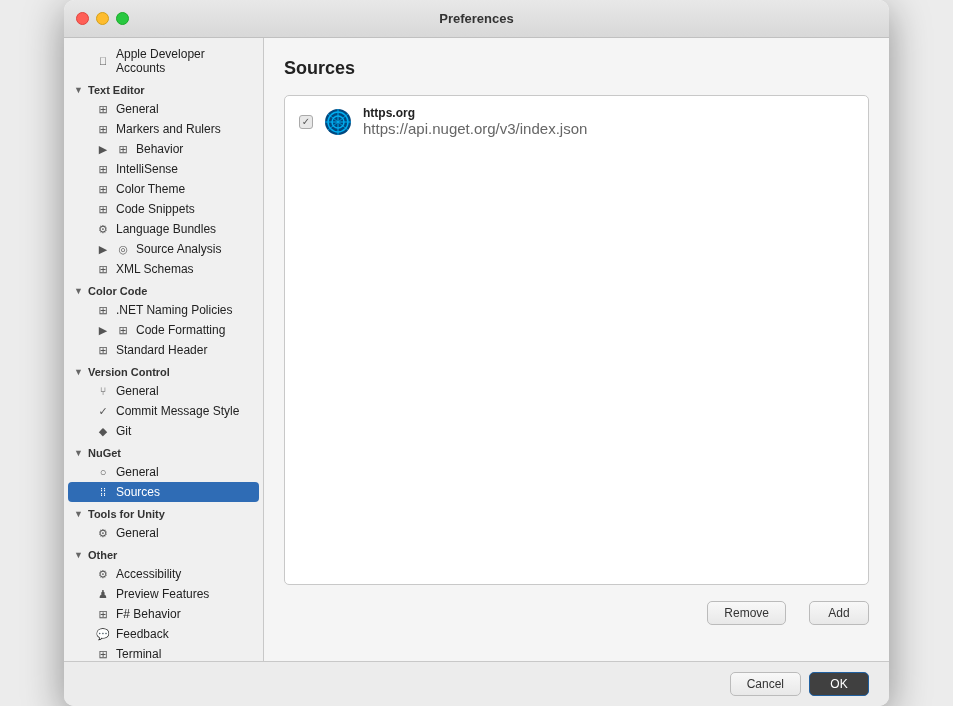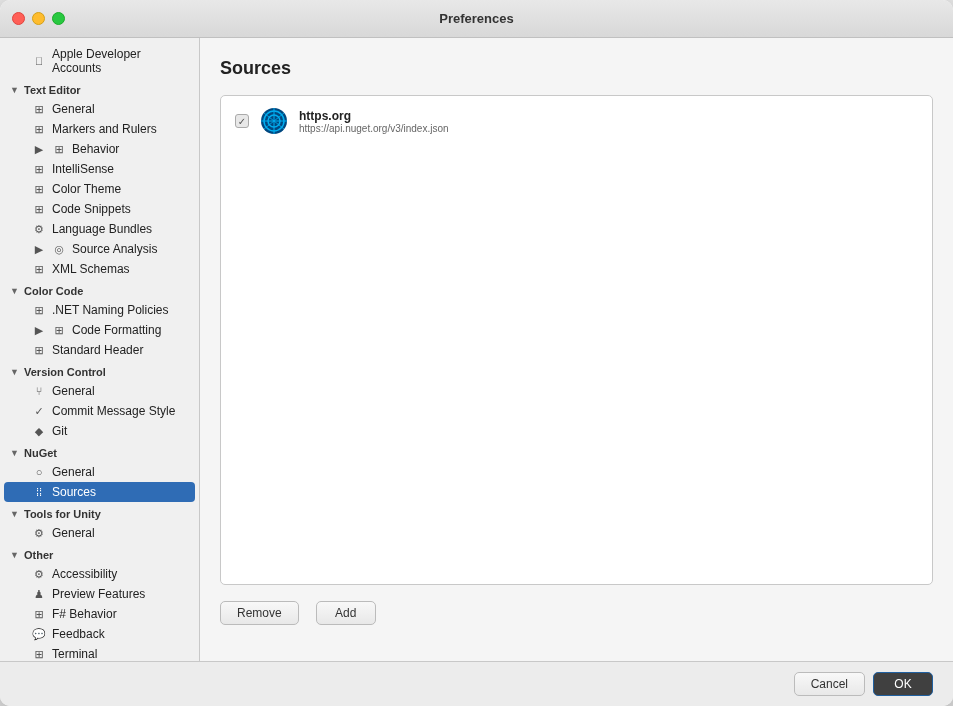--- a/index.html
+++ b/index.html
@@ -8,21 +8,21 @@
       font-size: 13px;
       background: #ececec;
       display: flex;
       justify-content: center;
       align-items: center;
       width: 953px;
       height: 706px;
       overflow: hidden;
     }
     .window {
-      width: 953px;
+      width: 825px;
       height: 706px;
       background: #f5f5f5;
       border-radius: 10px;
       box-shadow: 0 10px 40px rgba(0,0,0,0.4);
       display: flex;
       flex-direction: column;
       overflow: hidden;
     }
     .titlebar {
       height: 38px;
@@ -168,27 +168,28 @@
       width: 28px;
       height: 28px;
     }
     .source-info {}
     .source-name {
       font-size: 12px;
       font-weight: 600;
       color: #222;
     }
     .source-url {
-      font-size: 10px;
+      font-size: 15px;
       color: #666;
       text-align: right;
     }
     .bottom-buttons {
       display: flex;
-      gap: 17px;
+      justify-content: flex-end;
+      gap: 23px;
       margin-bottom: 16px;
     }
     .btn {
       padding: 4px 16px;
       font-size: 12px;
       border-radius: 5px;
       border: 1px solid #bbb;
       background: linear-gradient(to bottom, #f8f8f8, #e8e8e8);
       cursor: pointer;
       color: #333;

